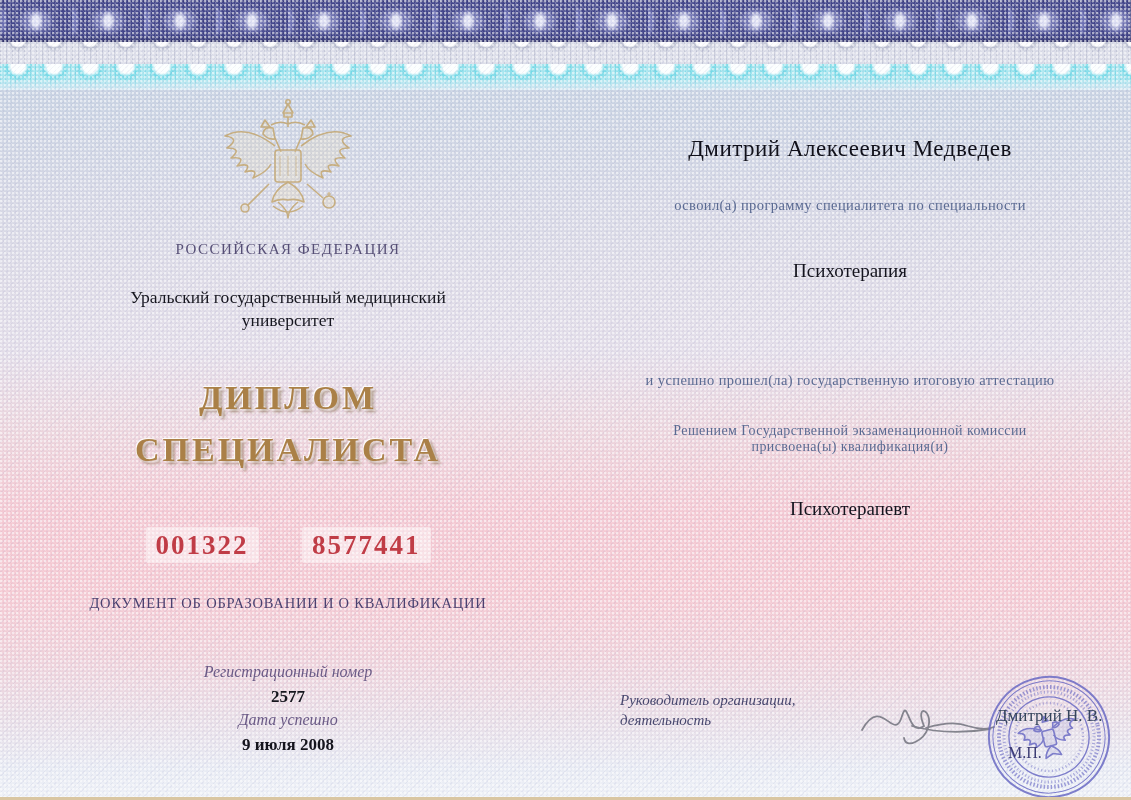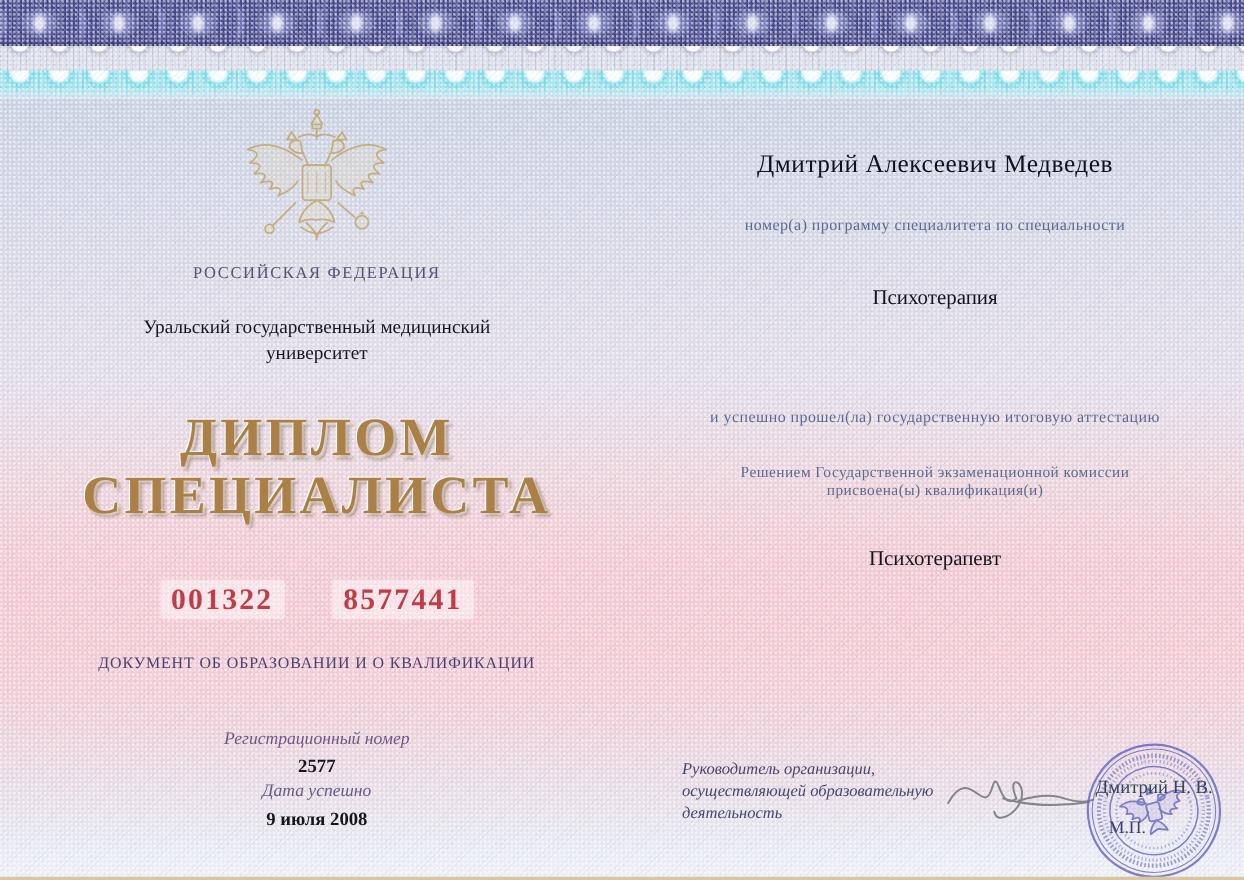--- a/index.html
+++ b/index.html
@@ -68,21 +68,21 @@
   .lcol{left:38px;width:500px;}
   .rcol{left:600px;width:500px;}
 
   .lbl-blue{color:#5a6a92;font-size:14.5px;letter-spacing:.4px;}
   .lbl-purple{color:#6a5a86;font-size:16px;font-style:italic;}
 
   .country{color:#564f76;font-size:15px;letter-spacing:1.5px;}
   .university{color:#16161f;font-size:17.5px;line-height:23px;}
   .diploma-title{
     color:#aa8047;font-weight:bold;letter-spacing:3px;line-height:52px;
-    font-size:49px;
+    font-size:34px;
     text-shadow:-1px -1px 0 rgba(255,255,255,.85), 2px 2px 1px rgba(255,255,255,.4), 3px 3px 3px rgba(104,72,32,.55);
   }
   .serial{
     color:#c03c46;font-weight:bold;font-size:27px;letter-spacing:2px;
   }
   .serial .pad{background:rgba(255,255,255,.45);padding:3px 10px;border-radius:2px;}
   .doc-type{color:#4a4170;font-size:14.5px;letter-spacing:.8px;}
   .reg-num,.issue-date{font-weight:bold;font-size:17px;color:#15151d;}
 
   .holder-name{font-size:23px;color:#10101a;letter-spacing:.5px;}
@@ -162,36 +162,35 @@
   <div class="abs lcol ctr doc-type" style="top:595px;">ДОКУМЕНТ ОБ ОБРАЗОВАНИИ И О КВАЛИФИКАЦИИ</div>
 
   <div class="abs lcol ctr lbl-purple" style="top:663px;">Регистрационный номер</div>
   <div class="abs lcol ctr reg-num" style="top:687px;">2577</div>
   <div class="abs lcol ctr lbl-purple" style="top:711px;">Дата успешно</div>
   <div class="abs lcol ctr issue-date" style="top:735px;">9 июля 2008</div>
 
 
   <div class="abs rcol ctr holder-name" style="top:136px;text-align:center;">Дмитрий Алексеевич Медведев</div>
 
-  <div class="abs rcol ctr lbl-blue" style="top:197px;">номер(а) программу специалитета по специальности</div>
+  <div class="abs rcol ctr lbl-blue" style="top:197px;">освоил(а) программу специалитета по специальности</div>
 
   <div class="abs rcol ctr big-value" style="top:260px;">Психотерапия</div>
 
   <div class="abs rcol ctr lbl-blue" style="top:423px;font-size:14px;">
     <div>Решением Государственной экзаменационной комиссии</div>
     <div>присвоена(ы) квалификация(и)</div>
   </div>
 
   <div class="abs rcol ctr lbl-blue" style="top:372px;">и успешно прошел(ла) государственную итоговую аттестацию</div>
 
   <div class="abs rcol ctr big-value" style="top:498px;">Психотерапевт</div>
 
   <div class="abs head-label" style="left:620px;top:690px;width:240px;">
     <div>Руководитель организации,</div>
-    <div>осуществляющей образовательную</div>
     <div>деятельность</div>
   </div>
 
   <div class="abs" style="left:848px;top:686px;">
     <svg width="160" height="64" viewBox="0 0 160 64">
       <g fill="none" stroke="#84848e" stroke-width="1.8" stroke-linecap="round">
         <path d="M14,44 C34,8 46,58 54,30 C60,10 60,52 76,40 C66,16 86,24 80,42 C76,54 58,64 56,52"></path>
         <path d="M78,42 Q104,34 120,40 Q136,45 146,41"></path>
         <path d="M64,40 Q100,50 142,43"></path>
       </g>

